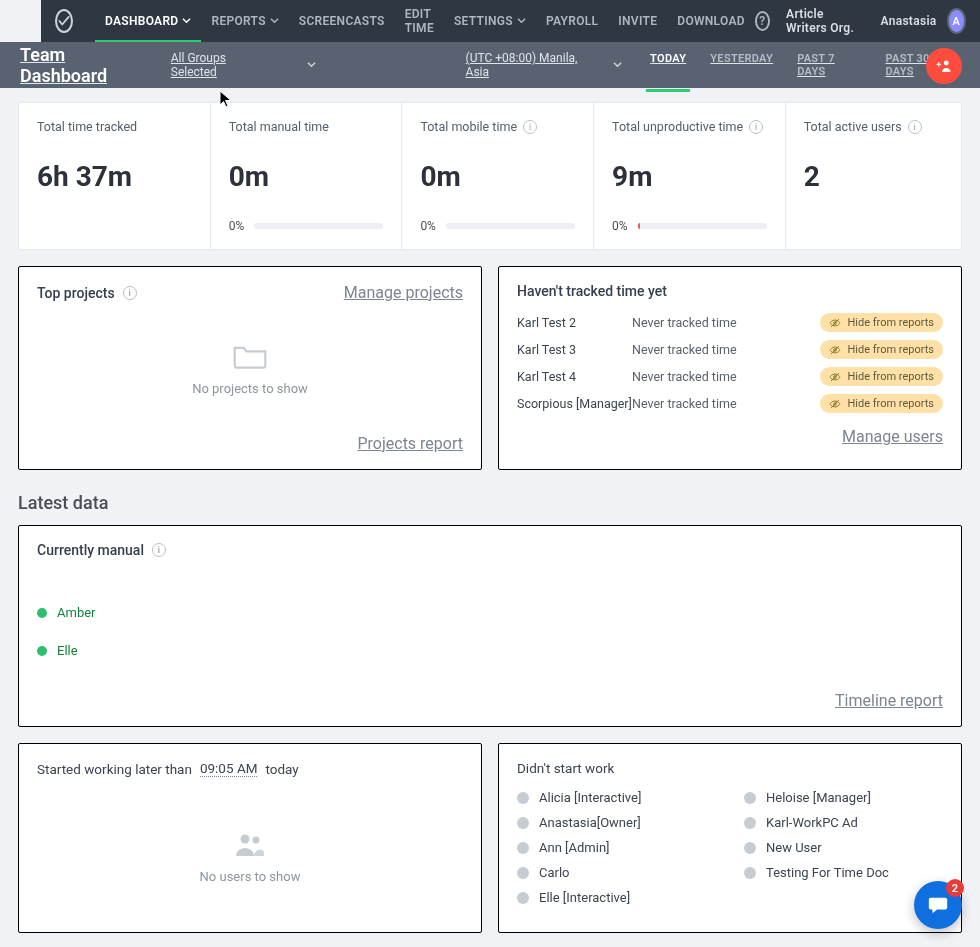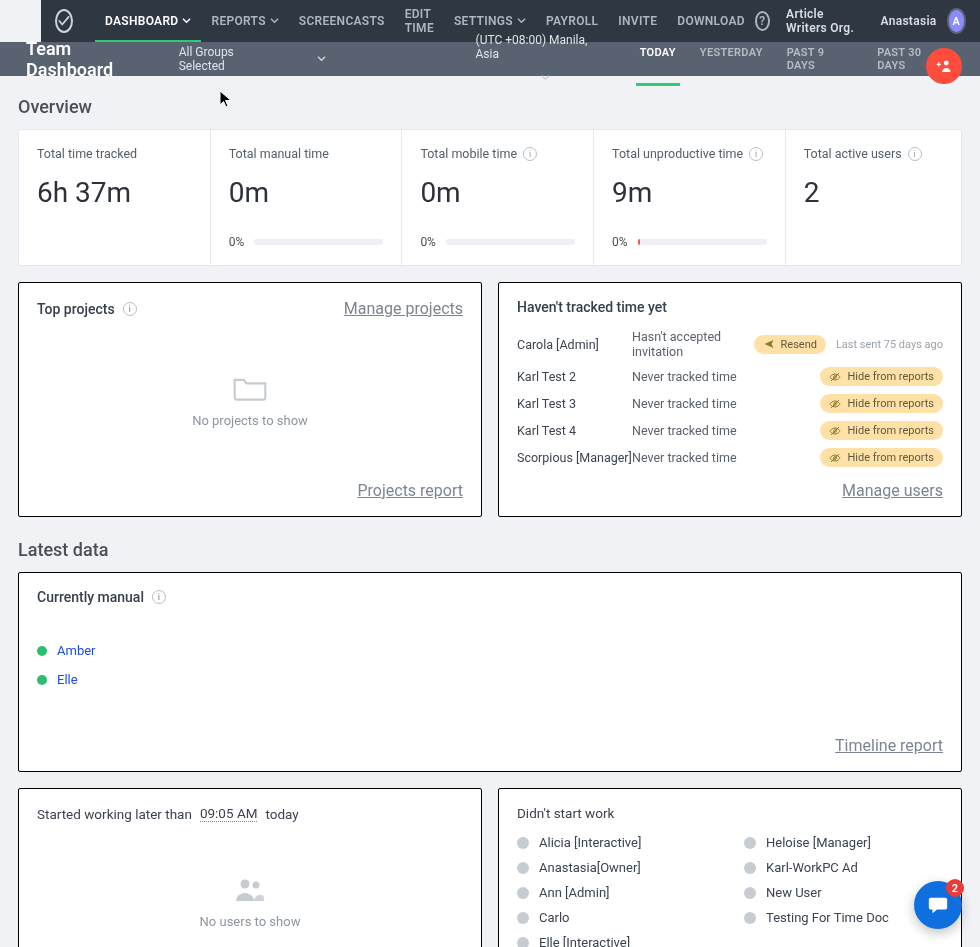--- a/index.html
+++ b/index.html
@@ -50,26 +50,26 @@
   }
   .org-name { color: #d9dfe4; margin-right: 18px; font-weight: 600; }
   .user-name { color: #d9dfe4; margin-right: 10px; font-weight: 600; }
   .avatar {
     width: 26px; height: 26px; border-radius: 50%; background: #8a8cff;
     display: flex; align-items: center; justify-content: center;
     color: #fff; font-size: 11px; font-weight: 600; border: 2px solid #5c6676;
   }
   
   .subheader {
-    background: #586271; height: 34px; display: flex; align-items: center;
-    padding: 0 26px; color: #dfe4e9; font-size: 12px; position: relative;
+    background: #586271; height: 46px; display: flex; align-items: center;
+    padding: 0 20px; color: #dfe4e9; font-size: 12px; position: relative; text-decoration: underline;
   }
   .page-title { color: #fff; font-weight: 600; font-size: 18px; margin-right: 18px; }
   .group-sel { display: flex; align-items: center; gap: 32px; cursor: pointer; }
-  .tz-sel { display: flex; align-items: center; gap: 10px; cursor: pointer; margin-left: 150px; flex-direction: column;}
+  .tz-sel { display: flex; align-items: center; gap: 10px; cursor: pointer; margin-left: 150px;}
   .date-tabs { display: flex; gap: 16px; margin-left: 24px; font-weight: 600; letter-spacing: .3px; }
   .date-tab { padding: 14px 4px; cursor: pointer; color: #b5bdc5; font-size: 11px; }
   .date-tab.active { color: #fff; border-bottom: 3px solid #2ecc71; padding-bottom: 11px; }
   .fab {
     position: absolute; right: 18px; top: 6px;
     width: 36px; height: 36px; border-radius: 18px;
     background: #ff4d3d; display: flex; align-items: center; justify-content: center;
     cursor: pointer; color: #fff;
   }
   .fab svg { width: 18px; height: 18px; }
@@ -83,21 +83,21 @@
   .section-title { font-size: 18px; font-weight: 500; color: #4a4f57; margin: 6px 0 12px 0; }
   
   .stat-row {
     display: flex; background: #fff; border: 1px solid #e5e8ec; border-radius: 2px;
     overflow: hidden;
   }
   .stat-card { flex: 1; padding: 16px 18px 16px 18px; border-right: 1px solid #e5e8ec; }
   .stat-card:last-child { border-right: none; flex: .9; }
   .stat-label { color: #55606b; font-size: 12.5px; display: flex; align-items: center; gap: 6px; }
   .info-ic { width: 14px; height: 14px; border: 1.3px solid #b7bfc7; border-radius: 50%; display:inline-flex;align-items:center;justify-content:center;font-size:9px;color:#9aa2aa; }
-  .stat-value { font-size: 28px; font-weight: 400; color: #2c313a; margin-top: 15px; }
+  .stat-value { font-size: 28px; font-weight: 700; color: #2c313a; margin-top: 26px; }
   .stat-prog { display: flex; align-items: center; gap: 10px; margin-top: 26px; }
   .stat-pct { font-size: 12px; color: #4a4f57; }
   .bar { flex:1; height: 6px; background: #eef0f3; border-radius: 2px; position: relative; overflow: hidden; }
   .bar .fill { position:absolute; left:0; top:0; bottom:0; background:#f05a50; }
   
   .two-col { display: flex; gap: 16px; margin-top: 16px; }
   .panel {
     background: #fff; border: 1px solid #000000; border-radius: 2px;
     padding: 16px 18px; flex: 1; position: relative; display: flex; flex-direction: column;
   }
@@ -116,21 +116,21 @@
   .htt-status { flex:1; color:#5a626c;}
   .pill {
     display:inline-flex; align-items:center; gap:6px;
     background:#ffe0a6; color:#5e5a3f; font-size:11px; padding:3px 9px; border-radius: 11px;
     cursor:pointer; white-space:nowrap;
   }
   .pill svg { width:12px;height:12px; }
   .lastsent { color:#9aa2aa; font-size:11px; margin-left:10px;}
   
   .wide-panel { margin-top: 12px; }
-  .cw-row { display:flex; align-items:center; gap:10px; font-size:13px; color:#1d4ed8; margin: 14px 0;}
+  .cw-row { display:flex; align-items:center; gap:10px; font-size:13px; color:#15803d; margin: 23px 0;}
   .dot { width:10px; height:10px; border-radius:50%; background:#2bbf6e;}
   .dot.grey { background:#c6ccd2; width:12px;height:12px;}
   
   .dsw-cols { display:flex; gap: 28px; margin-top: 14px;}
   .dsw-col { flex:1; display:flex; flex-direction:column; gap:10px;}
   .dsw-item { display:flex; align-items:center; gap:10px; font-size:13px; color:#3c4450;}
   
   .chat-bubble {
     position: fixed; right: 18px; bottom: 18px; width: 48px; height: 48px;
     border-radius: 50%; background: #0f6fde; display:flex;align-items:center;justify-content:center;
@@ -205,38 +205,37 @@
   </div>
   <div class="tz-sel">
     <span>(UTC +08:00) Manila, Asia</span>
     <span class="chev"><svg viewBox="0 0 10 10" fill="none" stroke="#cdd3d9" stroke-width="1.6">
           <polyline points="1 3 5 7 9 3"></polyline>
         </svg></span>
   </div>
   <div class="date-tabs" id="date-tabs">
       <div class="date-tab active">TODAY</div>
       <div class="date-tab">YESTERDAY</div>
-      <div class="date-tab">PAST 9 DAYS</div>
+      <div class="date-tab">PAST 7 DAYS</div>
       <div class="date-tab">PAST 30 DAYS</div>
     </div>
   <div class="fab">
     <svg viewBox="0 0 24 24" fill="#fff">
         <circle cx="15" cy="8" r="3.2"></circle>
         <path d="M9.3 20c0-3 2.6-5.4 5.7-5.4s5.7 2.4 5.7 5.4H9.3z"></path>
         <rect x="2" y="9" width="6" height="1.6" rx=".8"></rect>
         <rect x="4.2" y="6.8" width="1.6" height="6" rx=".8"></rect>
       </svg>
   </div>
   <svg class="cursor-img" viewBox="0 0 14 18">
       <path d="M1 1 L1 15 L4.5 11.5 L7 17 L9 16 L6.5 10.5 L12 10.5 Z" fill="#000" stroke="#fff" stroke-width="1"></path>
     </svg>
 </div>
 
 <div class="content">
-  <div class="section-title">Overview</div>
   <div class="stat-row" id="stat-row">
       <div class="stat-card">
         <div class="stat-label">
           <span>Total time tracked</span>
         </div>
         <div class="stat-value">6h 37m</div>
       </div>
       <div class="stat-card">
         <div class="stat-label">
           <span>Total manual time</span>
@@ -305,31 +304,20 @@
       <div class="panel-footer">
         <span class="panel-link">Projects report</span>
       </div>
     </div>
 
     <div class="panel">
       <div class="panel-header">
         <div class="panel-title">Haven't tracked time yet</div>
       </div>
       <div id="htt-list">
-          <div class="htt-row">
-            <div class="htt-name">Carola [Admin]</div>
-            <div class="htt-status">Hasn't accepted invitation</div>
-            <div class="pill">
-              <svg viewBox="0 0 24 24" fill="#8c7a2d">
-                <path d="M3 12 L21 4 L17 12 L21 20 Z"></path>
-              </svg>
-              <span>Resend</span>
-            </div>
-            <span class="lastsent">Last sent 75 days ago</span>
-          </div>
           <div class="htt-row">
             <div class="htt-name">Karl Test 2</div>
             <div class="htt-status">Never tracked time</div>
             <div class="pill">
               <svg viewBox="0 0 24 24" fill="none" stroke="#8c7a2d" stroke-width="2">
                 <path d="M2 12s3.5-6 10-6 10 6 10 6-3.5 6-10 6S2 12 2 12z"></path>
                 <circle cx="12" cy="12" r="2.6"></circle>
                 <line x1="4" y1="20" x2="20" y2="4"></line>
               </svg>
               <span>Hide from reports</span>

